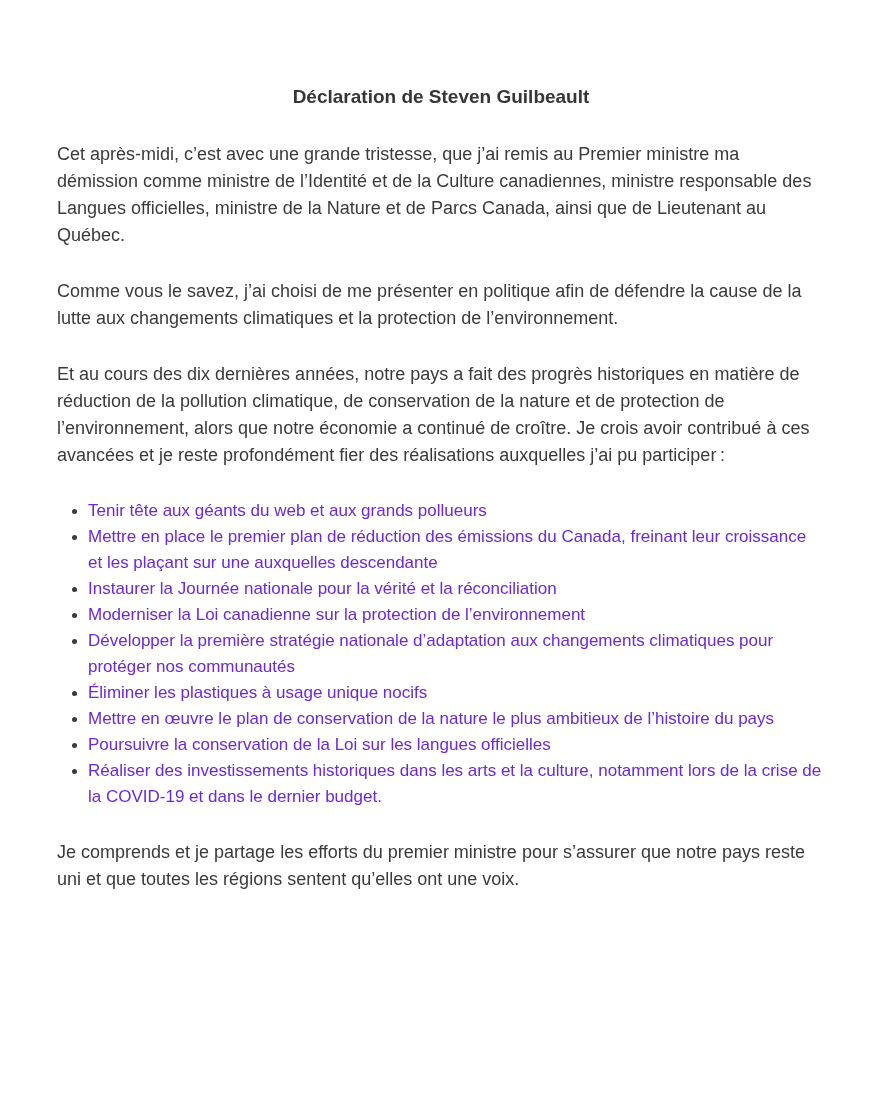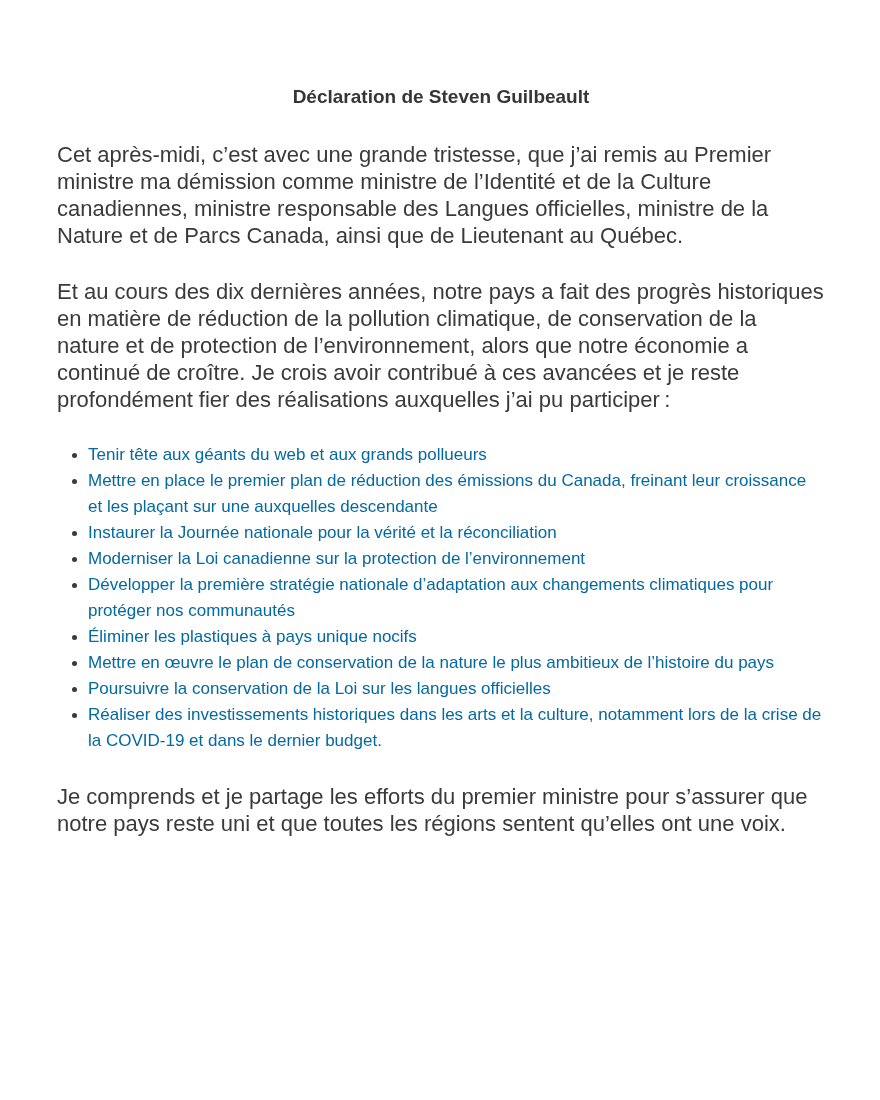--- a/index.html
+++ b/index.html
@@ -24,63 +24,64 @@
     font-family: "Liberation Sans", sans-serif;
     font-size: 19px;
     font-weight: 700;
     line-height: 26px;
     text-align: center;
     color: #363636;
     margin: 0 0 31px 0;
   }
   p.body-paragraph {
     font-family: "Liberation Sans", sans-serif;
-    font-size: 22px;
+    font-size: 18px;
     line-height: 27px;
     color: #3a3a3a;
     margin: 0 0 29px 0;
     max-width: 768px;
   }
   ul.achievements {
     margin: 0 0 29px 0;
     padding: 0 0 0 31px;
     max-width: 745px;
   }
   ul.achievements li {
     font-family: "Liberation Sans", sans-serif;
     font-size: 17px;
     line-height: 26px;
-    color: #0369a1;
+    color: #6d28d9;
     margin: 0;
     padding: 0;
   }
   ul.achievements li::marker {
     color: #3a3a3a;
     font-size: 15px;
   }
 </style>
 </head>
 <body>
 
 <div class="page">
 
   <h1 class="title">Déclaration de Steven Guilbeault</h1>
 
   <p class="body-paragraph">Cet après-midi, c’est avec une grande tristesse, que j’ai remis au Premier ministre ma démission comme ministre de l’Identité et de la Culture canadiennes, ministre responsable des Langues officielles, ministre de la Nature et de Parcs Canada, ainsi que de Lieutenant au Québec.</p>
 
+  <p class="body-paragraph">Comme vous le savez, j’ai choisi de me présenter en politique afin de défendre la cause de la lutte aux changements climatiques et la protection de l’environnement.</p>
 
   <p class="body-paragraph">Et au cours des dix dernières années, notre pays a fait des progrès historiques en matière de réduction de la pollution climatique, de conservation de la nature et de protection de l’environnement, alors que notre économie a continué de croître. Je crois avoir contribué à ces avancées et je reste profondément fier des réalisations auxquelles j’ai pu participer :</p>
 
   <ul class="achievements">
     <li>Tenir tête aux géants du web et aux grands pollueurs</li>
     <li>Mettre en place le premier plan de réduction des émissions du Canada, freinant leur croissance et les plaçant sur une auxquelles descendante</li>
     <li>Instaurer la Journée nationale pour la vérité et la réconciliation</li>
     <li>Moderniser la Loi canadienne sur la protection de l’environnement</li>
     <li>Développer la première stratégie nationale d’adaptation aux changements climatiques pour protéger nos communautés</li>
-    <li>Éliminer les plastiques à pays unique nocifs</li>
+    <li>Éliminer les plastiques à usage unique nocifs</li>
     <li>Mettre en œuvre le plan de conservation de la nature le plus ambitieux de l’histoire du pays</li>
     <li>Poursuivre la conservation de la Loi sur les langues officielles</li>
     <li>Réaliser des investissements historiques dans les arts et la culture, notamment lors de la crise de la COVID-19 et dans le dernier budget.</li>
   </ul>
 
 
   <p class="body-paragraph">Je comprends et je partage les efforts du premier ministre pour s’assurer que notre pays reste uni et que toutes les régions sentent qu’elles ont une voix.</p>
 
 </div>
 

